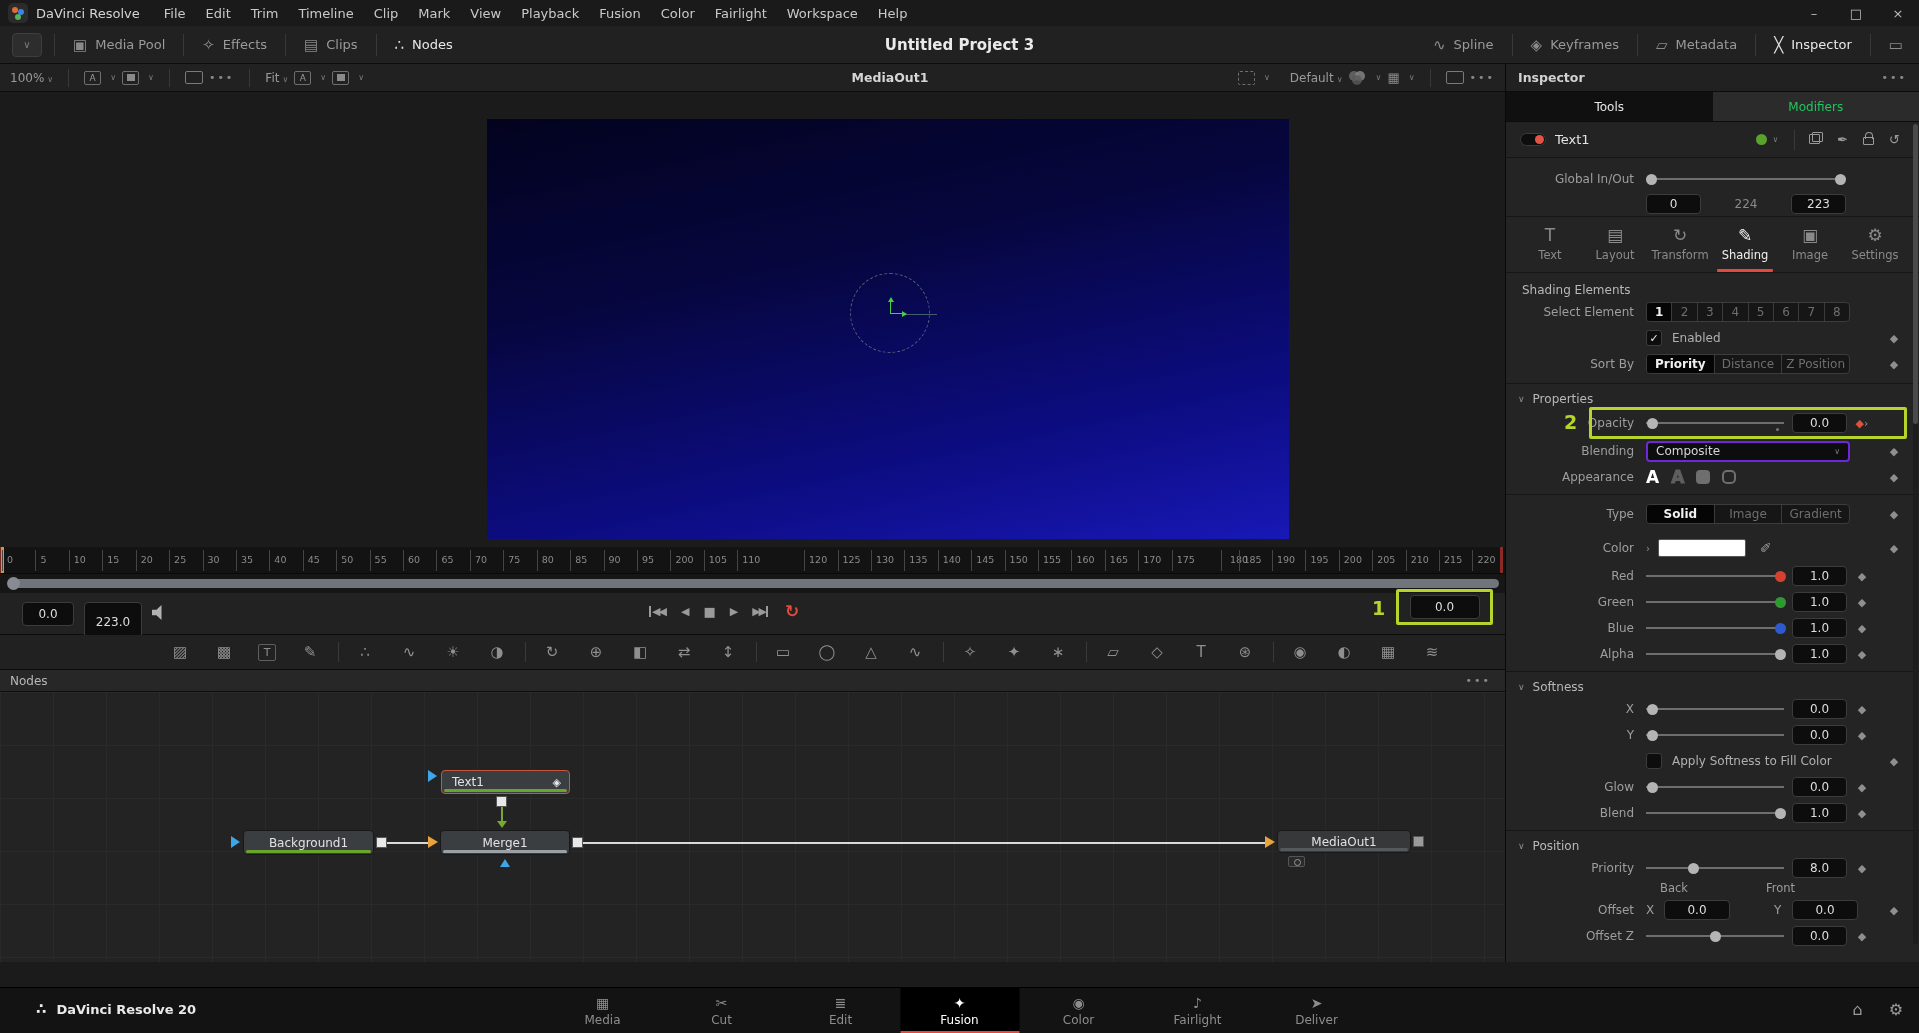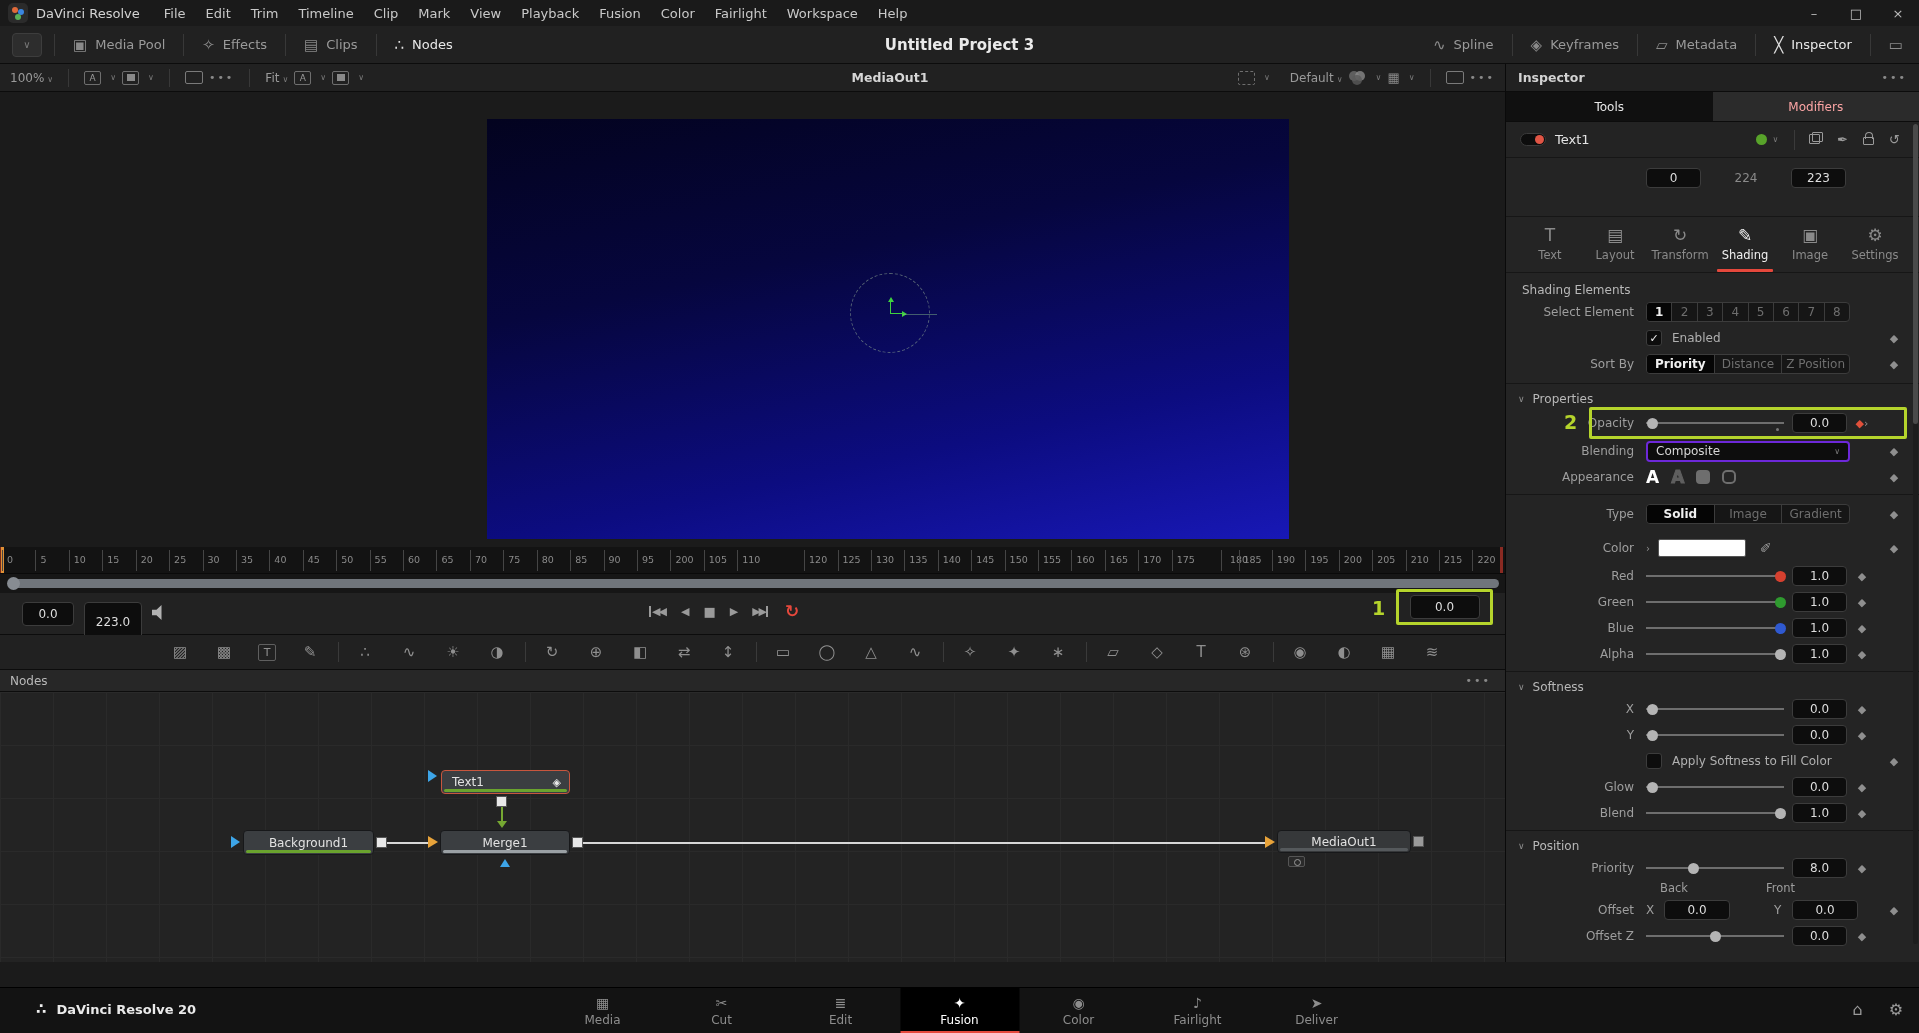--- a/index.html
+++ b/index.html
@@ -151,21 +151,21 @@
   .page.active::after { content:""; position:absolute; left:0; right:0; bottom:0; height:3px; background:#e5483c; }
   .bb-right { position:absolute; right:16px; top:12px; display:flex; gap:26px; color:#9a9a9a; font-size:16px; }
 
   
   #inspector { position:absolute; left:1505px; top:64px; width:414px; height:898px; background:#242424;
     border-left:1px solid #0a0a0a; font-size:12px; color:#9e9e9e; }
   .insp-head { height:28px; background:#212121; border-bottom:1px solid #0c0c0c; display:flex; align-items:center; }
   .insp-head .t { margin-left:12px; color:#d2d2d2; font-weight:bold; font-size:12.5px; }
   .insp-head .dots { margin-left:auto; margin-right:12px; }
   .tm-tabs { height:30px; display:flex; background:#2b2b2b; border-bottom:1px solid #0c0c0c; }
-  .tm-tab { flex:1; display:flex; align-items:center; justify-content:center; color:#fca5a5; }
+  .tm-tab { flex:1; display:flex; align-items:center; justify-content:center; color:#22c55e; }
   .tm-tab.active { background:#101010; color:#e6e6e6; }
   .node-head { height:36px; background:#232323; border-bottom:1px solid #161616; display:flex; align-items:center; }
   .tog { width:26px; height:13px; background:#0d0d0d; border:1px solid #3a3a3a; border-radius:7px;
     margin-left:14px; position:relative; }
   .tog::after { content:""; position:absolute; right:1px; top:1px; width:9px; height:9px; border-radius:50%; background:#e05545; }
   .node-head .nm { margin-left:9px; color:#e4e4e4; font-size:13px; }
   .gdot { width:11px; height:11px; border-radius:50%; background:#58a32a; margin-left:166px; }
   .node-head .chev { margin:0 8px 0 6px; }
   .nh-div { width:1px; height:20px; background:#3a3a3a; margin:0 8px; }
   .nh-ic { width:26px; text-align:center; color:#9a9a9a; font-size:13px; position:relative; }
@@ -542,20 +542,28 @@
       <span class="gdot"></span>
       <span class="chev">∨</span>
       <span class="nh-div"></span>
       <span class="nh-ic"><span class="ic-copy"></span></span>
       <span class="nh-ic">✒</span>
       <span class="nh-ic"><span class="ic-lock"></span></span>
       <span class="nh-ic">↺</span>
     </div>
 
     <div class="gio">
+      <div class="gio-srow">
+        <span class="insp-label">Global In/Out</span>
+        <div class="gslider">
+          <div class="track"></div>
+          <div class="h" style="left:0;"></div>
+          <div class="h" style="right:0;"></div>
+        </div>
+      </div>
       <div class="gio-vrow">
         <span class="insp-label"></span>
         <div class="valbox">0</div>
         <span class="gio-mid">224</span>
         <div class="valbox">223</div>
       </div>
     </div>
     <div class="insp-divider"></div>
 
     <div class="sec-tabs" id="sec-tabs">

